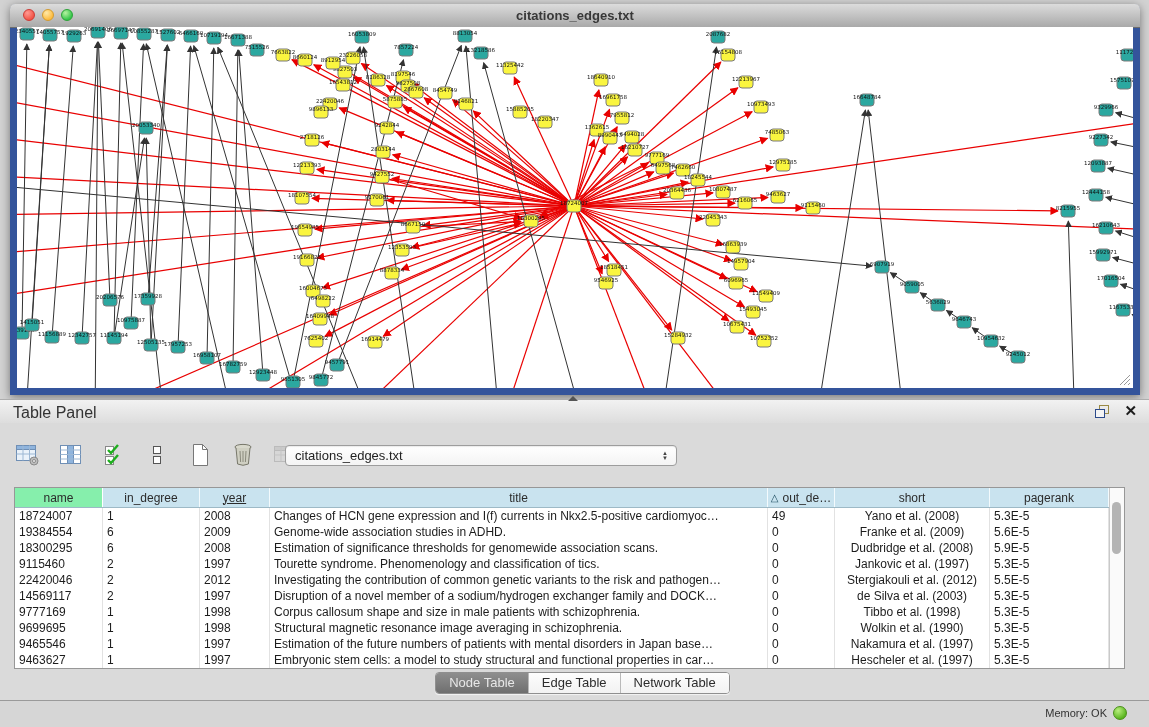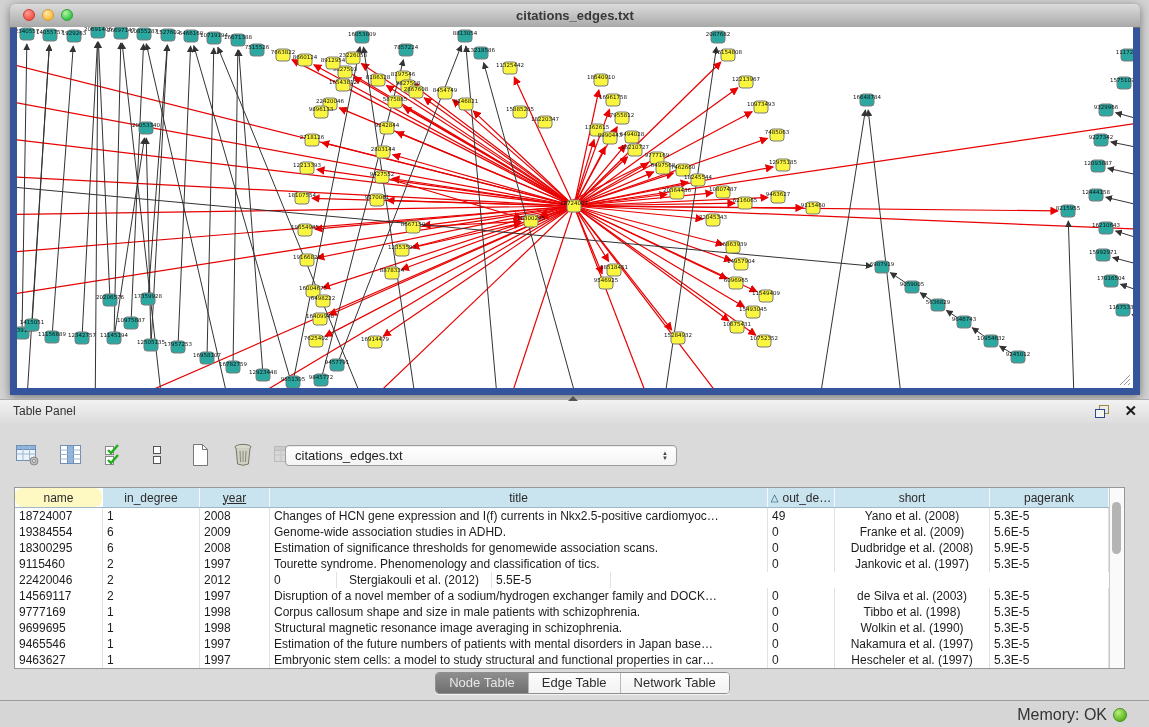--- a/index.html
+++ b/index.html
@@ -30,21 +30,21 @@
     background:#fff;overflow:hidden;
   }
   .canvas svg{display:block;}
   .resize-grip{position:absolute;right:2px;bottom:2px;width:14px;height:14px;}
   
   .panel-bar{
     position:absolute;left:0;top:399px;width:1149px;height:23px;
     background:linear-gradient(#f2f2f2,#dddddd);
     border-top:1px solid #aeaeae;border-bottom:1px solid #b3b3b3;
   }
-  .panel-bar .panel-title{position:absolute;left:13px;top:4px;font-size:12px;color:#333;}
+  .panel-bar .panel-title{position:absolute;left:13px;top:4px;font-size:16px;color:#333;}
   .panel-collapse{position:absolute;left:568px;top:-4px;width:0;height:0;
     border-left:5px solid transparent;border-right:5px solid transparent;border-bottom:5px solid #555;}
   .panel-bar-icons{position:absolute;right:12px;top:3px;display:flex;gap:14px;align-items:center;}
   .close-x{font-size:15px;font-weight:bold;color:#1c1c1c;line-height:16px;cursor:default;}
   .panel-body{
     position:absolute;left:0;top:423px;width:1149px;height:277px;background:#dadada;
   }
   
   .toolbar{position:absolute;left:14px;top:14px;height:36px;display:flex;align-items:center;gap:15px;}
   .tb-icon{width:28px;height:28px;display:flex;align-items:center;justify-content:center;}
@@ -61,21 +61,21 @@
   
   .tbl-wrap{
     position:absolute;left:14px;top:64px;width:1111px;height:182px;
     background:#fff;border:1px solid #979797;box-sizing:border-box;overflow:hidden;
   }
   .thead{display:flex;height:19px;border-bottom:1px solid #9db9c6;}
   .th{
     background:#c9e3ef;color:#2b2b2b;font-size:12px;display:flex;align-items:center;justify-content:center;
     border-right:1px solid #f3fafd;box-sizing:border-box;white-space:nowrap;overflow:hidden;
   }
-  .th.th-name{background:#fef9c3;border-right:1px solid #ffffff;border-radius:8px;}
+  .th.th-name{background:#86efac;border-right:1px solid #ffffff;}
   .th .sort-tri{font-size:10px;margin-right:4px;color:#1c4b5e;}
   .tbody{position:relative;}
   .tr{display:flex;height:16px;}
   .td{
     font-size:12px;color:#1c1c1c;line-height:16px;white-space:nowrap;overflow:hidden;
     padding-left:4px;box-sizing:border-box;border-right:1px solid #e2e2e2;
   }
   .td.center{text-align:center;padding-left:0;}
   .vscroll{
     position:absolute;right:0;top:0;width:15px;height:180px;background:#fafafa;
@@ -91,21 +91,21 @@
     border-right:1px solid #b9b9b9;line-height:16px;
   }
   .seg .tab:last-child{border-right:none;}
   .seg .tab.active{background:linear-gradient(#8e8e8e,#6f6f6f);color:#e8e8e8;}
   
   .status-strip{
     position:absolute;left:0;top:700px;width:1149px;height:27px;
     background:#d6d6d6;border-top:1px solid #9a9a9a;box-sizing:border-box;
   }
   .memory{position:absolute;right:22px;top:5px;display:flex;align-items:center;gap:6px;}
-  .memory .mem-label{font-size:16px;color:#333;margin-left:44px;}
+  .memory .mem-label{font-size:11px;color:#333;margin-left:44px;}
   .mem-dot{width:14px;height:14px;border-radius:50%;
     background:radial-gradient(circle at 35% 30%,#b9ef7e,#56b31c 75%);
     border:1px solid #4a8f19;box-sizing:border-box;}
 </style>
 </head>
 <body>
 
 <div class="net-window">
   <div class="titlebar">
     <div class="traffic">
@@ -881,20 +881,21 @@
           <div class="td" style="width: 70px;">1997</div>
           <div class="td" style="width: 498px;">Tourette syndrome. Phenomenology and classification of tics.</div>
           <div class="td" style="width: 67px;">0</div>
           <div class="td center" style="width: 155px;">Jankovic et al. (1997)</div>
           <div class="td" style="width: 119px;">5.3E-5</div>
         </div>
         <div class="tr">
           <div class="td" style="width: 88px;">22420046</div>
           <div class="td" style="width: 97px;">2</div>
           <div class="td" style="width: 70px;">2012</div>
+          <div class="td" style="width: 498px;">Investigating the contribution of common genetic variants to the risk and pathogen…</div>
           <div class="td" style="width: 67px;">0</div>
           <div class="td center" style="width: 155px;">Stergiakouli et al. (2012)</div>
           <div class="td" style="width: 119px;">5.5E-5</div>
         </div>
         <div class="tr">
           <div class="td" style="width: 88px;">14569117</div>
           <div class="td" style="width: 97px;">2</div>
           <div class="td" style="width: 70px;">1997</div>
           <div class="td" style="width: 498px;">Disruption of a novel member of a sodium/hydrogen exchanger family and DOCK…</div>
           <div class="td" style="width: 67px;">0</div>

